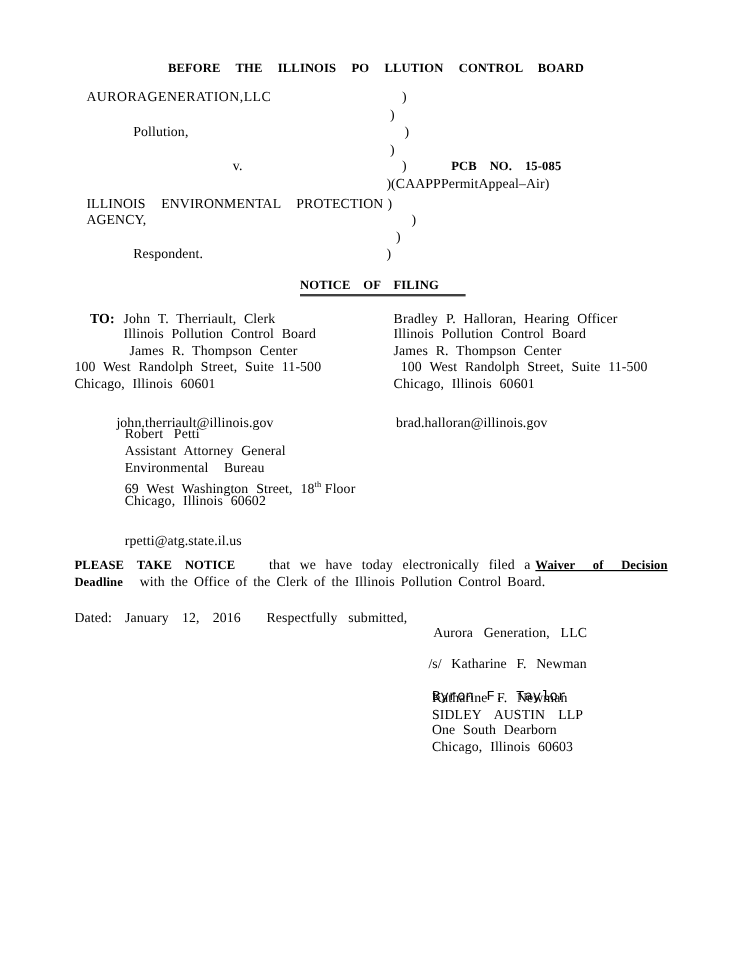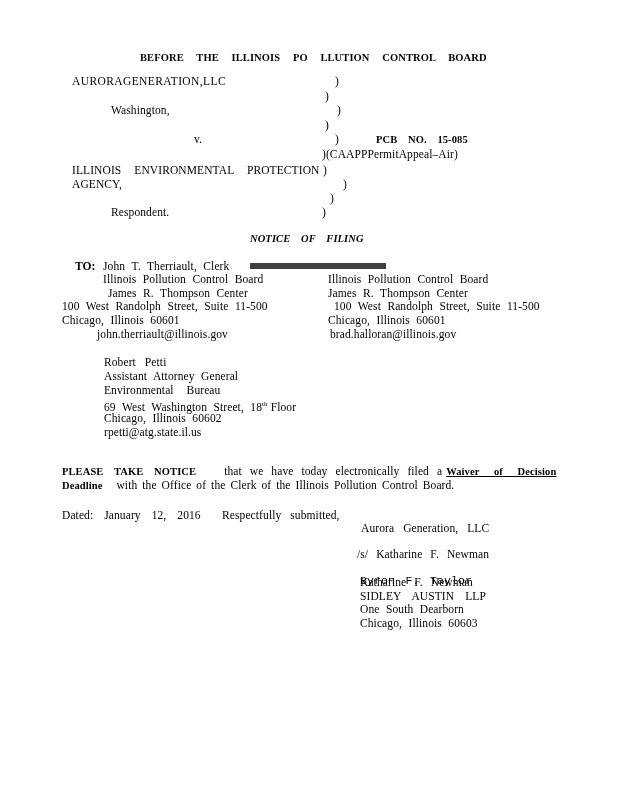--- a/index.html
+++ b/index.html
@@ -15,47 +15,46 @@
   .t {
     position: absolute;
     font-size: 11.5px;
     line-height: 13px;
     white-space: nowrap;
     word-spacing: 3.5px;
     letter-spacing: 0.1px;
   }
   .b { font-weight: bold; }
   .sm { font-size: 10.5px; }
-  .ws2  { word-spacing: 2px; }
+  .ws2  { word-spacing: 2px; margin-top: 19px; }
   .ws5  { word-spacing: 5px; }
   .ws6  { word-spacing: 6px; }
   .ws8  { word-spacing: 8px; }
   .ws10 { word-spacing: 10px; }
   .ws12 { word-spacing: 12px; }
   .underlined {
-    border-bottom: 6px solid #404040;
+    border-bottom: 2px solid #404040;
     padding-right: 22px;
-    padding-bottom: 19px;
-    font-style: italic;
+    padding-bottom: 1px;
   }
   sup { font-size: 7px; vertical-align: super; }
   .gap28 { margin-left: 28px; }
   .gap14 { margin-left: 14px; }
   .gap4  { margin-left: 4px; text-decoration: underline; }
   .gap3  { margin-left: 3px; margin-top: 30px; }
 </style>
 </head>
 <body>
 
 <div class="page">
 
   <div class="t b sm ws10" style="left:140px; top:51px;">BEFORE THE ILLINOIS PO LLUTION CONTROL BOARD</div>
 
   <div class="t" style="left:72px; top:75px; letter-spacing:0.4px;">AURORAGENERATION,LLC</div>
-  <div class="t" style="left:111px; top:104px;">Washington,</div>
+  <div class="t" style="left:111px; top:104px;">Pollution,</div>
   <div class="t" style="left:194px; top:133px;">v.</div>
   <div class="t ws10" style="left:72px; top:164px;">ILLINOIS ENVIRONMENTAL PROTECTION</div>
   <div class="t" style="left:72px; top:178px;">AGENCY,</div>
   <div class="t" style="left:111px; top:206px;">Respondent.</div>
 
   <div class="t" style="left:335px; top:75px;">)</div>
   <div class="t" style="left:325px; top:89.5px;">)</div>
   <div class="t" style="left:337px; top:104px;">)</div>
   <div class="t" style="left:325px; top:118.5px;">)</div>
   <div class="t" style="left:335px; top:133px;">)</div>
@@ -73,20 +72,21 @@
 
   <div class="t b" style="left:75px; top:259.5px;">TO:</div>
 
   <div class="t" style="left:103px; top:259.5px;">John T. Therriault, Clerk</div>
   <div class="t" style="left:103px; top:273px;">Illinois Pollution Control Board</div>
   <div class="t" style="left:108px; top:286.5px;">James R. Thompson Center</div>
   <div class="t" style="left:62px;  top:300px;">100 West Randolph Street, Suite 11-500</div>
   <div class="t" style="left:62px;  top:313.5px;">Chicago, Illinois 60601</div>
   <div class="t ws2" style="left:97px; top:327.5px;">john.therriault@illinois.gov</div>
 
+  <div class="t" style="left:328px; top:259.5px;">Bradley P. Halloran, Hearing Officer</div>
   <div class="t" style="left:328px; top:273px;">Illinois Pollution Control Board</div>
   <div class="t" style="left:328px; top:286.5px;">James R. Thompson Center</div>
   <div class="t" style="left:334px; top:300px;">100 West Randolph Street, Suite 11-500</div>
   <div class="t" style="left:328px; top:313.5px;">Chicago, Illinois 60601</div>
   <div class="t ws2" style="left:330px; top:327.5px;">brad.halloran@illinois.gov</div>
 
   <div class="t ws6" style="left:104px; top:356px;">Robert Petti</div>
   <div class="t" style="left:104px; top:370px;">Assistant Attorney General</div>
   <div class="t ws10" style="left:104px; top:384px;">Environmental Bureau</div>
   <div class="t" style="left:104px; top:398px;">

